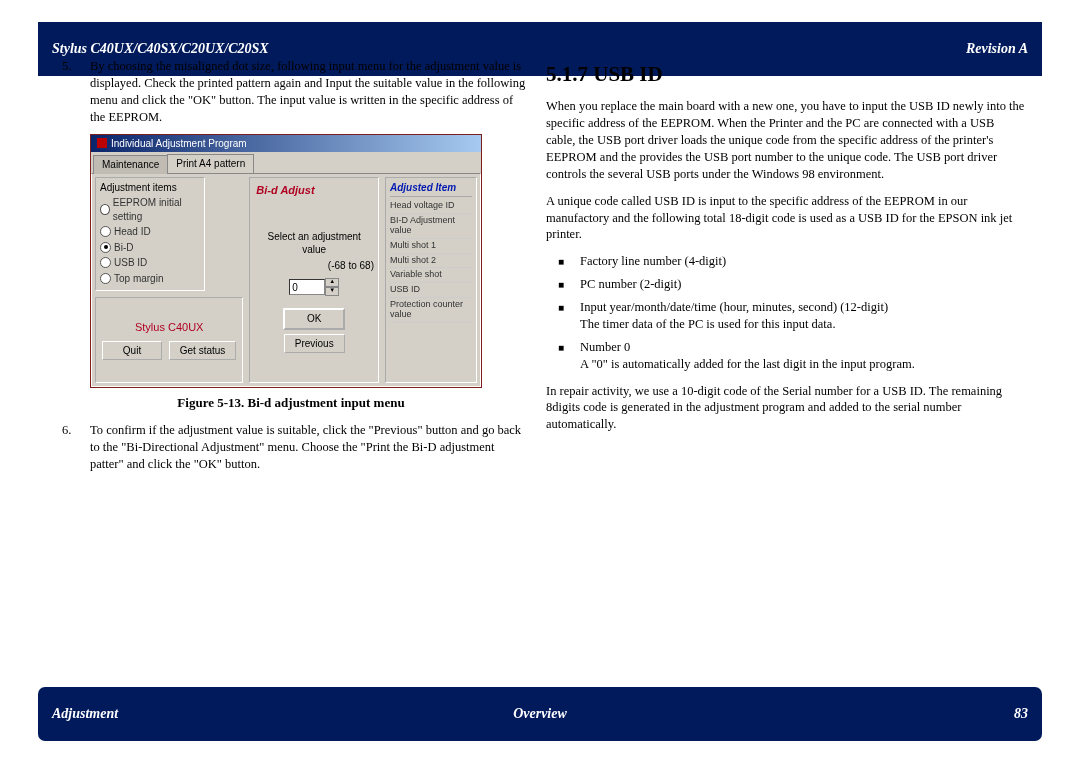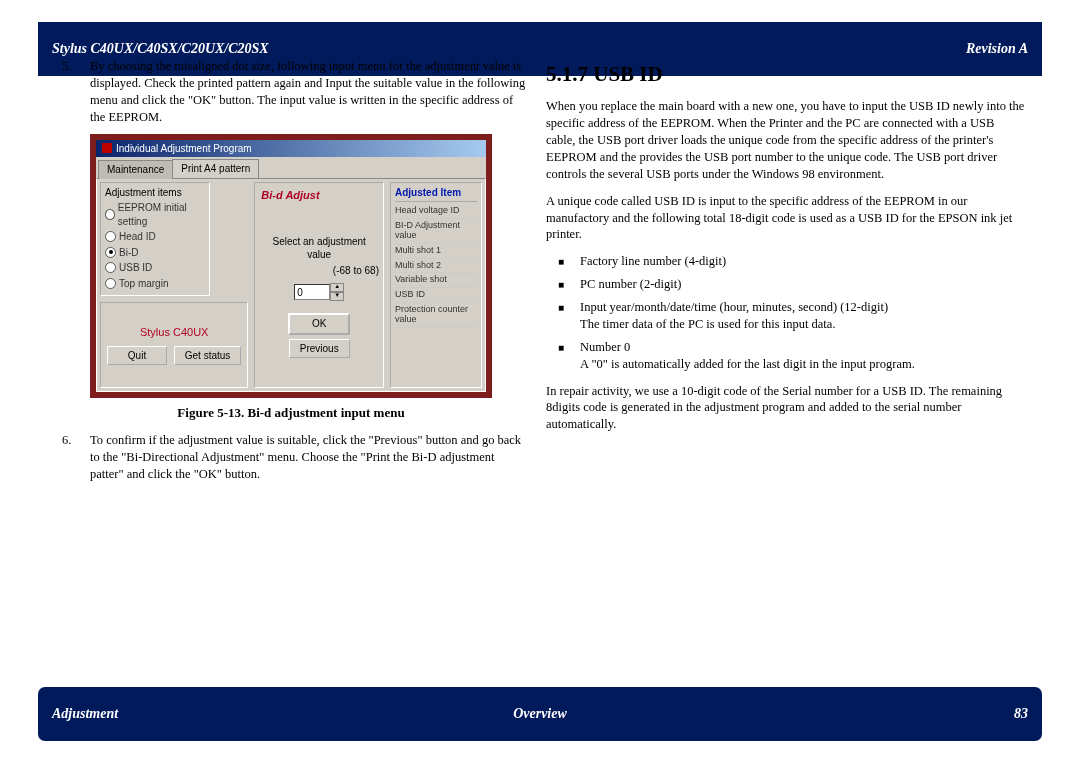--- a/index.html
+++ b/index.html
@@ -41,21 +41,21 @@
   ol.continue li .num { position: absolute; left: -28px; }
   h2.sec { font-family: "Times New Roman", serif; font-size: 21px; font-weight: bold; margin: 2px 0 10px 0; }
   .para { margin: 0 0 10px 0; }
   ul.sq { list-style: none; padding-left: 34px; margin: 0 0 10px 0; }
   ul.sq li { position: relative; margin-bottom: 6px; }
   ul.sq li::before { content: "■"; position: absolute; left: -22px; font-size: 10px; top: 2px; }
   .fig-cap { text-align: center; font-weight: bold; font-size: 13px; margin-top: 6px; margin-bottom: 10px; }
 
   
   .shot-wrap { margin-left: 34px; margin-top: 4px; margin-bottom: 4px; }
-  .shot { width: 390px; border: 6px solid #7f1d1d; font-family: "MS Sans Serif", Arial, sans-serif; font-size: 10px; background: #d4d0c8; }
+  .shot { width: 390px; border: 1px solid #7f1d1d; font-family: "MS Sans Serif", Arial, sans-serif; font-size: 10px; background: #d4d0c8; }
   .shot-title { background: linear-gradient(to right, #0a246a, #a6caf0); color: #fff; padding: 2px 6px; font-size: 10px; display:flex; align-items:center; gap:4px; }
   .shot-title .icn { width:10px; height:10px; background:#b00; display:inline-block; }
   .tabs { display: flex; padding: 2px 2px 0 2px; background:#d4d0c8; }
   .tab { border: 1px solid #888; border-bottom: none; padding: 2px 8px; background:#d4d0c8; font-size:10px; margin-right:-1px; }
   .tab.back { background:#c0bcb4; position:relative; top:1px; }
   .shot-body { display:flex; background:#d4d0c8; border:1px solid #fff; border-top:1px solid #888; }
   .panel { border:1px inset #fff; margin:3px; padding:3px 4px; font-size:10px; }
   .panel-left { width:100px; }
   .panel-mid { flex:1; text-align:center; display:flex; flex-direction:column; }
   .panel-right { width:82px; }
@@ -63,21 +63,21 @@
   .radio-row { display:flex; align-items:center; gap:3px; margin:2px 0; font-size:10px; color:#333; }
   .radio { width:9px; height:9px; border:1px solid #555; border-radius:50%; background:#fff; display:inline-flex; align-items:center; justify-content:center; }
   .radio.sel::after { content:""; width:4px; height:4px; background:#000; border-radius:50%; }
   .mid-title { color:#b00020; font-weight:bold; font-style:italic; text-align:left; padding:2px 0 8px 2px; font-size:11px; }
   .mid-text { font-size:10px; margin-bottom:2px; }
   .spin { display:inline-flex; align-items:center; margin:4px auto 10px; }
   .spin input { width:30px; height:14px; font-size:10px; border:1px inset #888; padding:0 2px; background:#fff; }
   .spin .arrows { display:flex; flex-direction:column; }
   .spin .arrows div { width:12px; height:7px; border:1px solid #888; background:#d4d0c8; font-size:6px; line-height:5px; text-align:center; }
   .btn { border:1px outset #fff; background:#d4d0c8; padding:2px 10px; font-size:10px; margin:2px; display:inline-block; min-width:38px; text-align:center; }
-  .right-title { color:#0018b0; font-weight:bold; font-size:10px; padding-bottom:2px; border-bottom:1px solid #aaa; margin-bottom:2px; }
+  .right-title { color:#0018b0; font-weight:bold; font-style:italic; font-size:10px; padding-bottom:2px; border-bottom:1px solid #aaa; margin-bottom:2px; }
   .right-item { font-size:9px; padding:2px 0; border-bottom:1px solid #ccc; color:#333; line-height:1.1; }
   .btn-ok { border-width:2px; }
   .bottom-left { margin:3px; padding:20px 4px; text-align:center; }
   .model { color:#b00020; font-size:11px; padding:2px 0 4px; }
   .left-stack { display:flex; flex-direction:column; }
 </style>
 </head>
 <body>
 
 <div class="header-bar">

